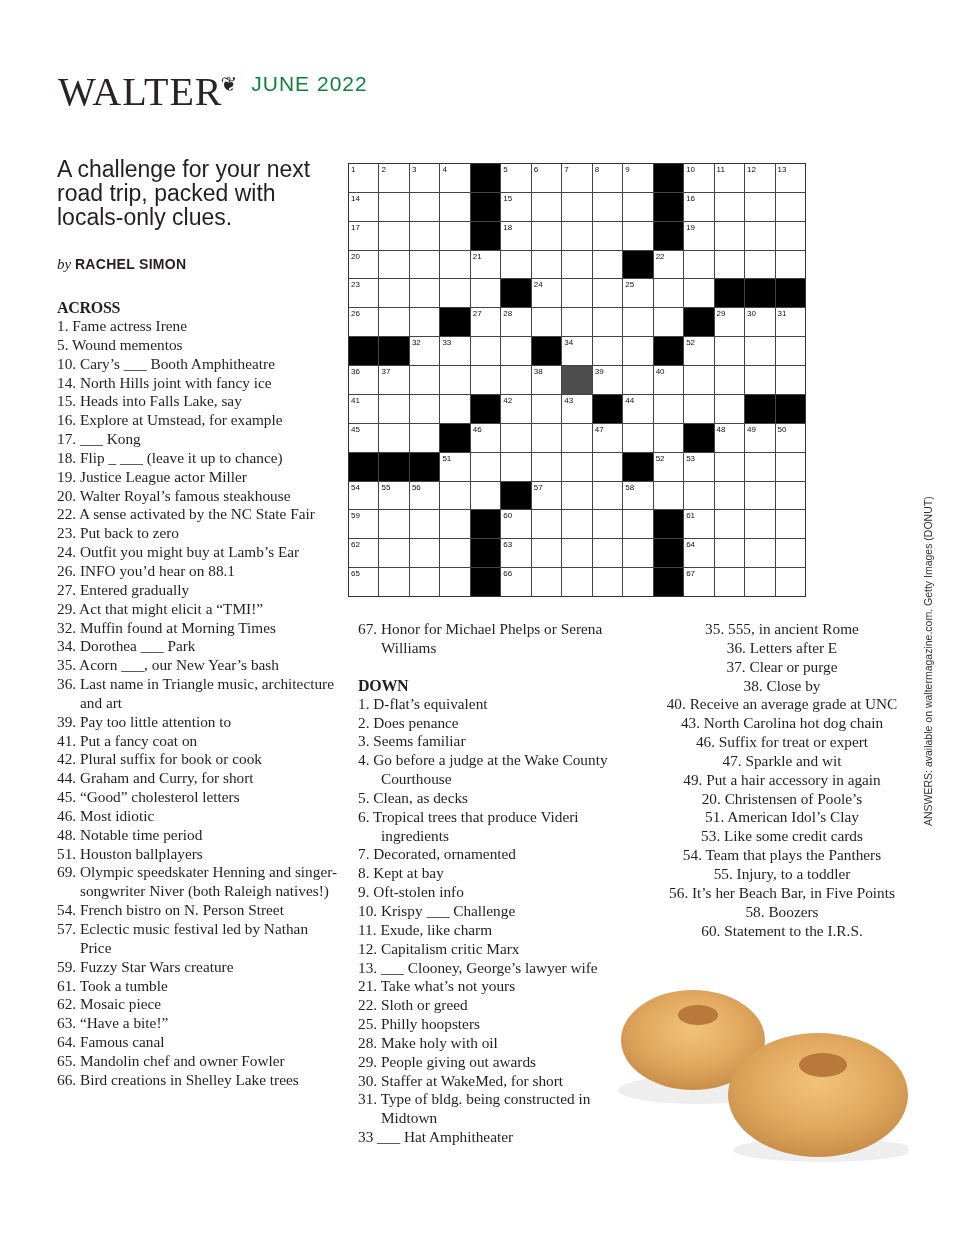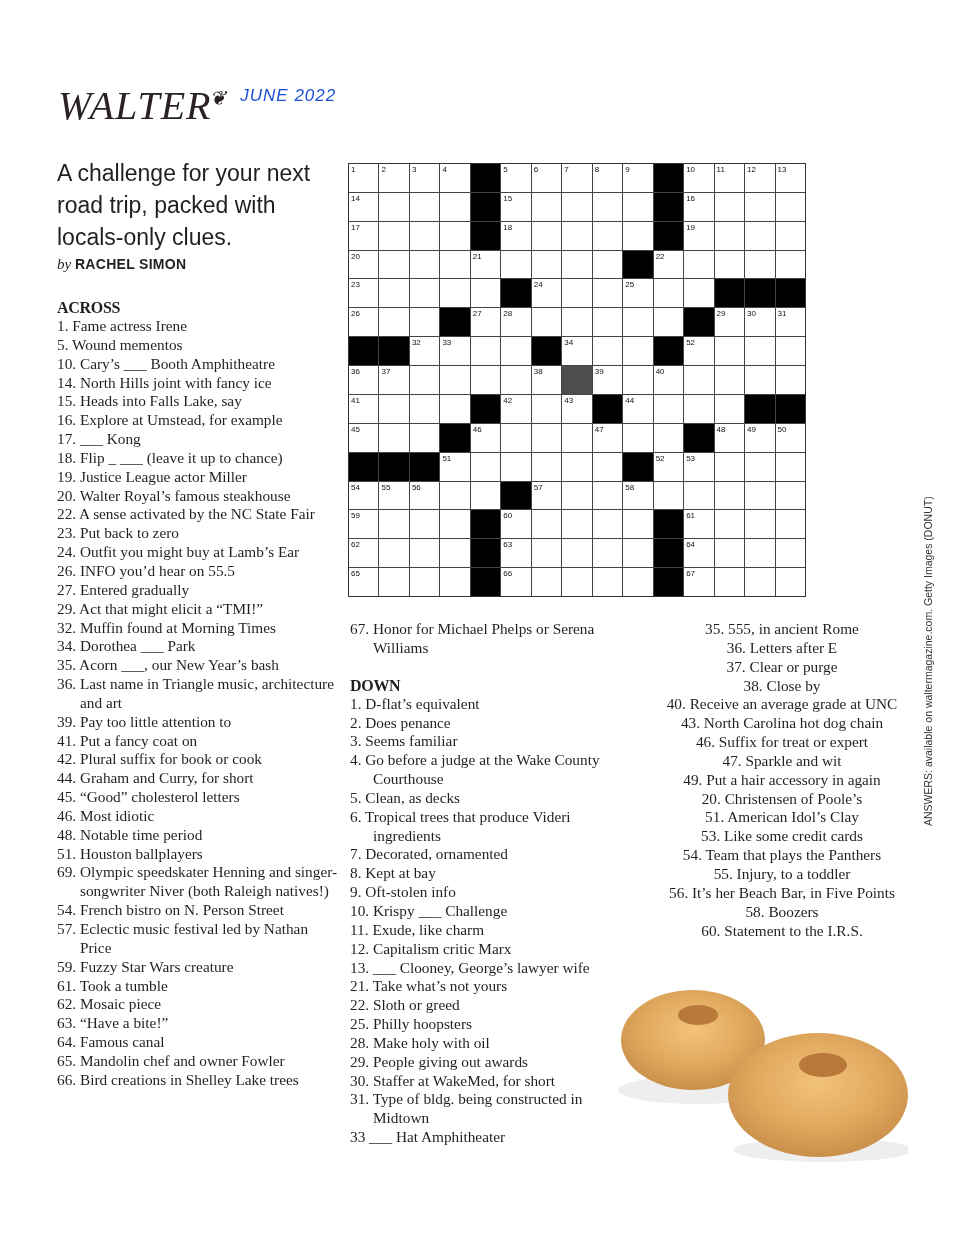--- a/index.html
+++ b/index.html
@@ -1,29 +1,29 @@
 <!DOCTYPE html>
 <html><head>
 <meta charset="utf-8">
 <style>
   html,body{margin:0;padding:0;background:#fff;}
   body{width:961px;height:1243px;position:relative;overflow:hidden;color:#231f20;font-family:"Liberation Serif","DejaVu Serif",serif;}
-  .masthead{position:absolute;left:58px;top:86px;display:flex;align-items:flex-start;font-style:italic;}
+  .masthead{position:absolute;left:58px;top:72px;display:flex;align-items:center;}
   .logo{font-family:"Liberation Serif",serif;font-size:40px;letter-spacing:1px;color:#2a2224;line-height:1;}
   .logo-mark{font-size:20px;color:#2a2224;margin-left:-2px;margin-bottom:16px;}
-  .issue{font-family:"Liberation Sans",sans-serif;font-size:17px;letter-spacing:1px;margin-left:14px;margin-bottom:16px;color:#1d4ed8;}
-  .intro{position:absolute;left:57px;top:157px;width:290px;font-family:"Liberation Sans","DejaVu Sans",sans-serif;font-size:23px;line-height:32px;color:#231f20;}
+  .issue{font-family:"Liberation Sans",sans-serif;font-size:21px;letter-spacing:1px;margin-left:14px;margin-bottom:16px;color:#15803d;}
+  .intro{position:absolute;left:57px;top:157px;width:290px;font-family:"Liberation Sans","DejaVu Sans",sans-serif;font-size:23px;line-height:24px;color:#231f20;}
   .byline{position:absolute;left:57px;top:256px;font-size:15px;}
   .byline em{font-style:italic;font-family:"Liberation Serif",serif;}
   .byline b{font-family:"Liberation Sans",sans-serif;font-weight:bold;font-size:14px;letter-spacing:.3px;}
   .clues{position:absolute;font-size:15.3px;line-height:18.85px;}
   .clues h3{margin:0;font-size:16px;font-weight:bold;letter-spacing:-.3px;line-height:19px;}
   .clue{padding-left:23px;text-indent:-23px;}
   .col1{left:57px;top:298px;width:285px;}
-  .col2{left:350px;top:620px;width:280px;}
+  .col2{left:358px;top:620px;width:280px;}
   .col3{left:642px;top:620px;width:280px;text-align:center;}
   .gap{height:18px;}
   .grid{position:absolute;left:348px;top:163px;width:458px;height:434px;display:grid;grid-template-columns:repeat(15,1fr);grid-template-rows:repeat(15,1fr);border:1.5px solid #333;box-sizing:border-box;background:#444;gap:1px;}
   .cell{background:#fff;position:relative;font-family:"Liberation Sans",sans-serif;font-size:8px;}
   .cell.b{background:#000;}
   .cell.g{background:#4d4d4d;}
   .num{position:absolute;left:2px;top:2px;line-height:1;color:#111;}
   .credit{position:absolute;left:922px;top:826px;transform:rotate(-90deg);transform-origin:left top;white-space:nowrap;font-family:"Liberation Sans",sans-serif;font-size:10.5px;color:#333;}
   .donuts{position:absolute;left:608px;top:975px;width:300px;height:190px;}
 </style>
@@ -51,21 +51,21 @@
       <div class="clue">14. North Hills joint with fancy ice</div>
       <div class="clue">15. Heads into Falls Lake, say</div>
       <div class="clue">16. Explore at Umstead, for example</div>
       <div class="clue">17. ___ Kong</div>
       <div class="clue">18. Flip _ ___ (leave it up to chance)</div>
       <div class="clue">19. Justice League actor Miller</div>
       <div class="clue">20. Walter Royal’s famous steakhouse</div>
       <div class="clue">22. A sense activated by the NC State Fair</div>
       <div class="clue">23. Put back to zero</div>
       <div class="clue">24. Outfit you might buy at Lamb’s Ear</div>
-      <div class="clue">26. INFO you’d hear on 55.5</div>
+      <div class="clue">26. INFO you’d hear on 88.1</div>
       <div class="clue">27. Entered gradually</div>
       <div class="clue">29. Act that might elicit a “TMI!”</div>
       <div class="clue">32. Muffin found at Morning Times</div>
       <div class="clue">34. Dorothea ___ Park</div>
       <div class="clue">35. Acorn ___, our New Year’s bash</div>
       <div class="clue">36. Last name in Triangle music, architecture and art</div>
       <div class="clue">39. Pay too little attention to</div>
       <div class="clue">41. Put a fancy coat on</div>
       <div class="clue">42. Plural suffix for book or cook</div>
       <div class="clue">44. Graham and Curry, for short</div>

